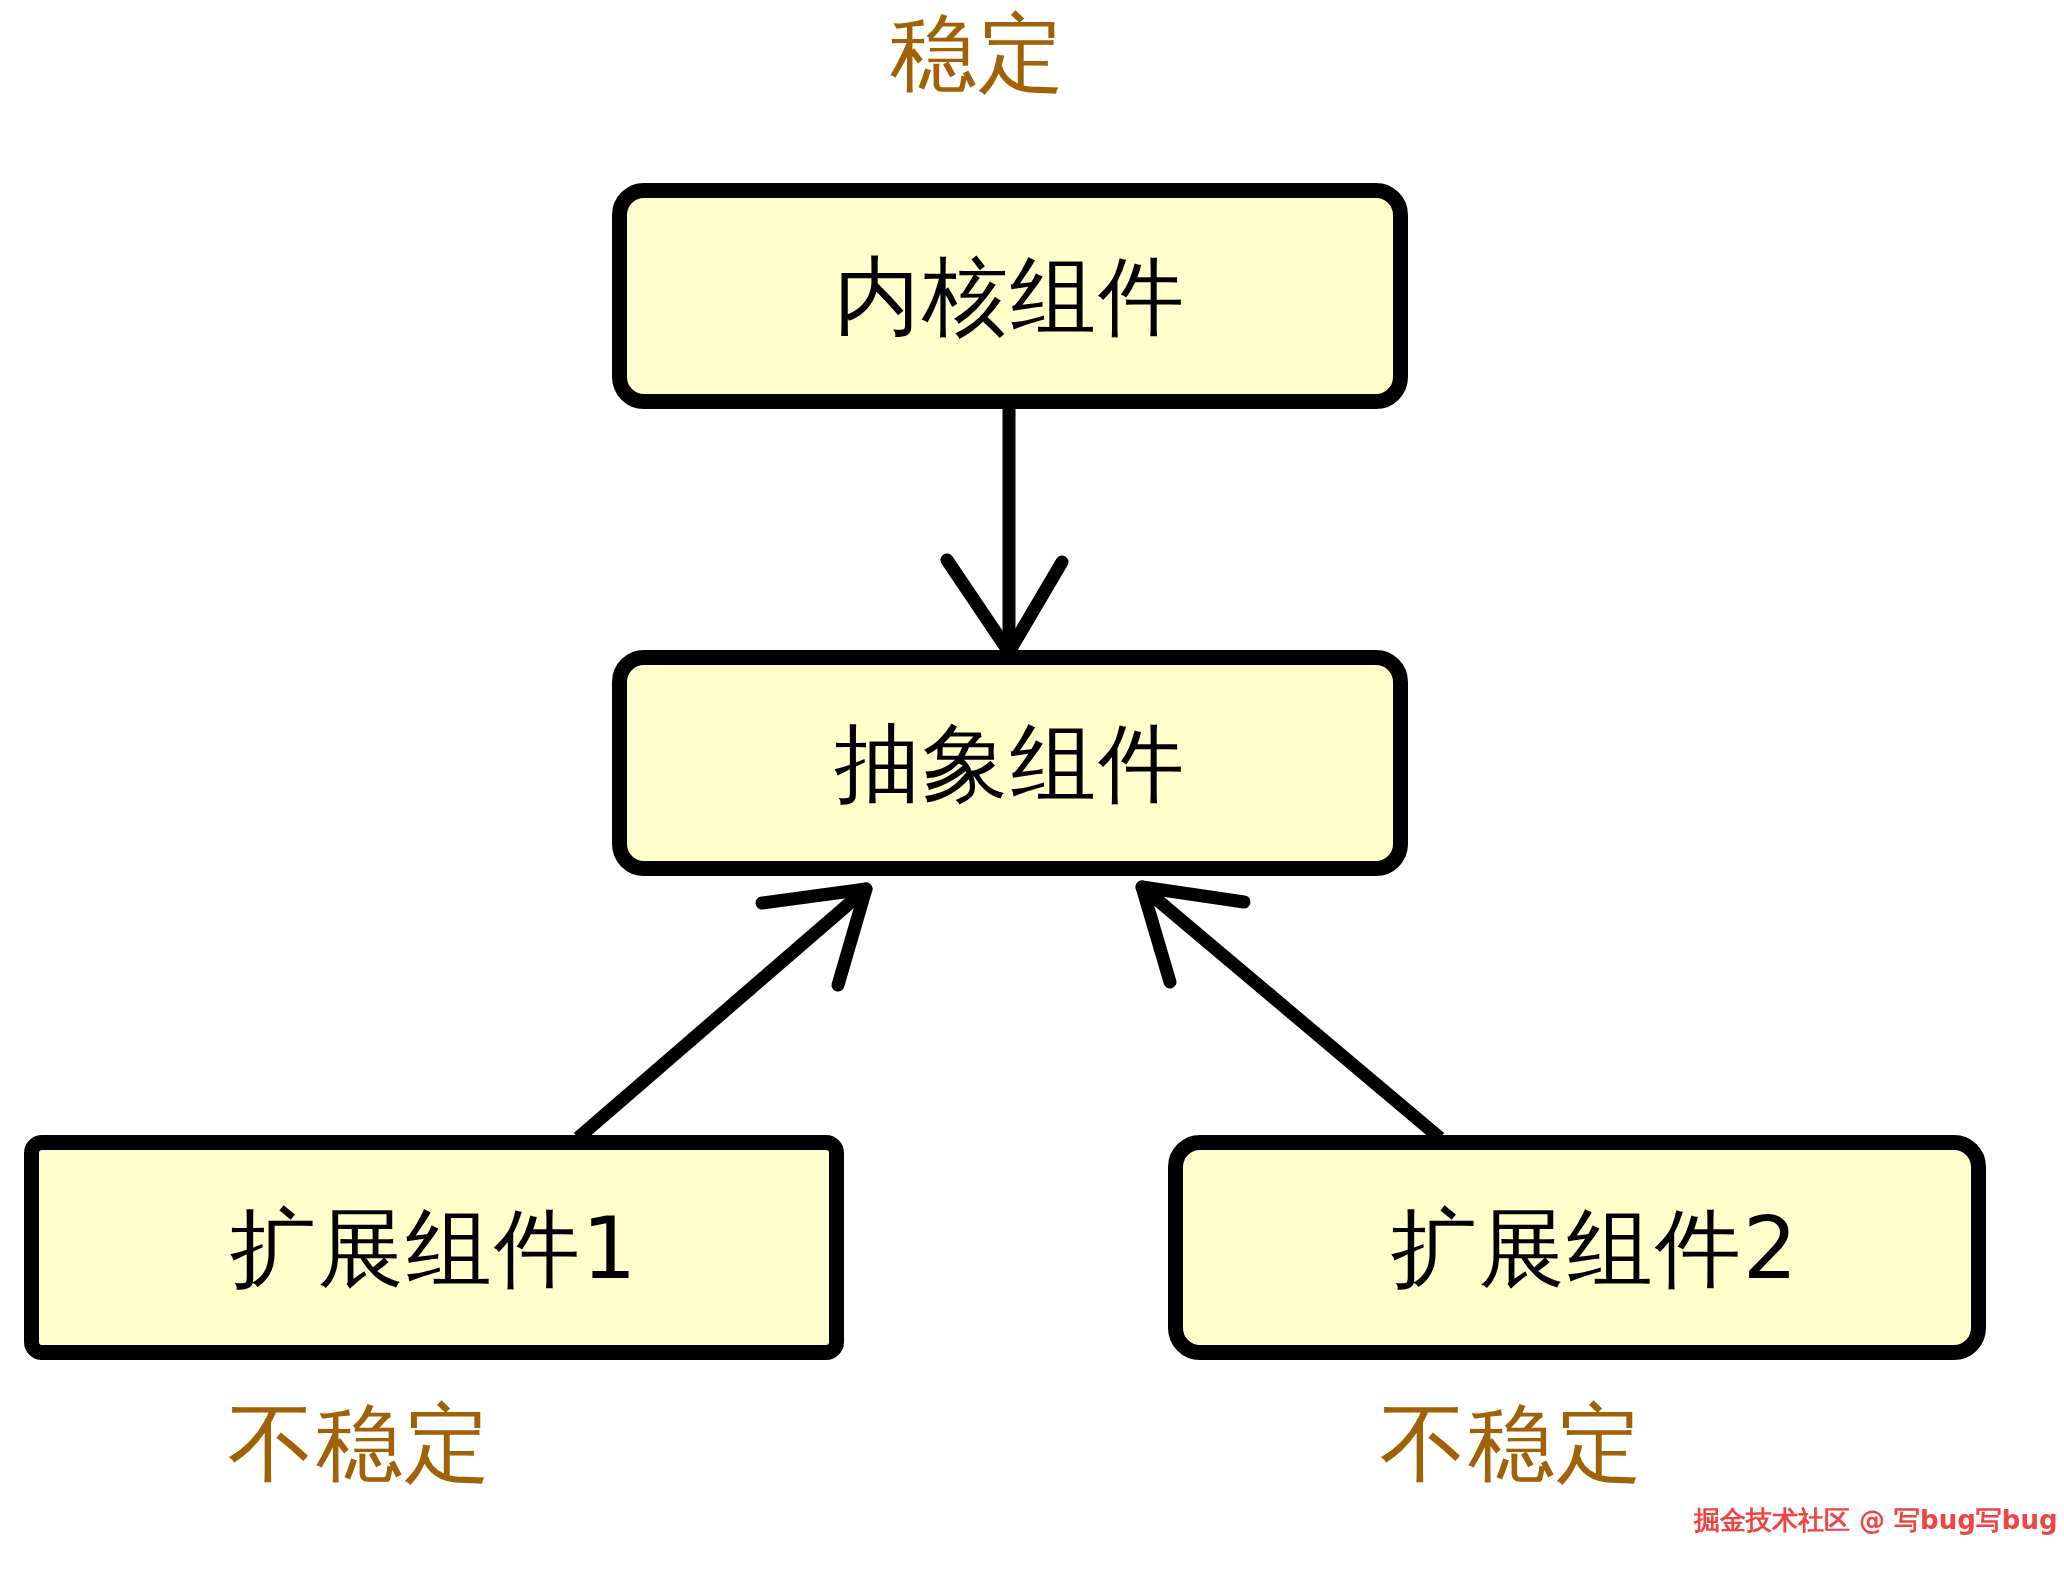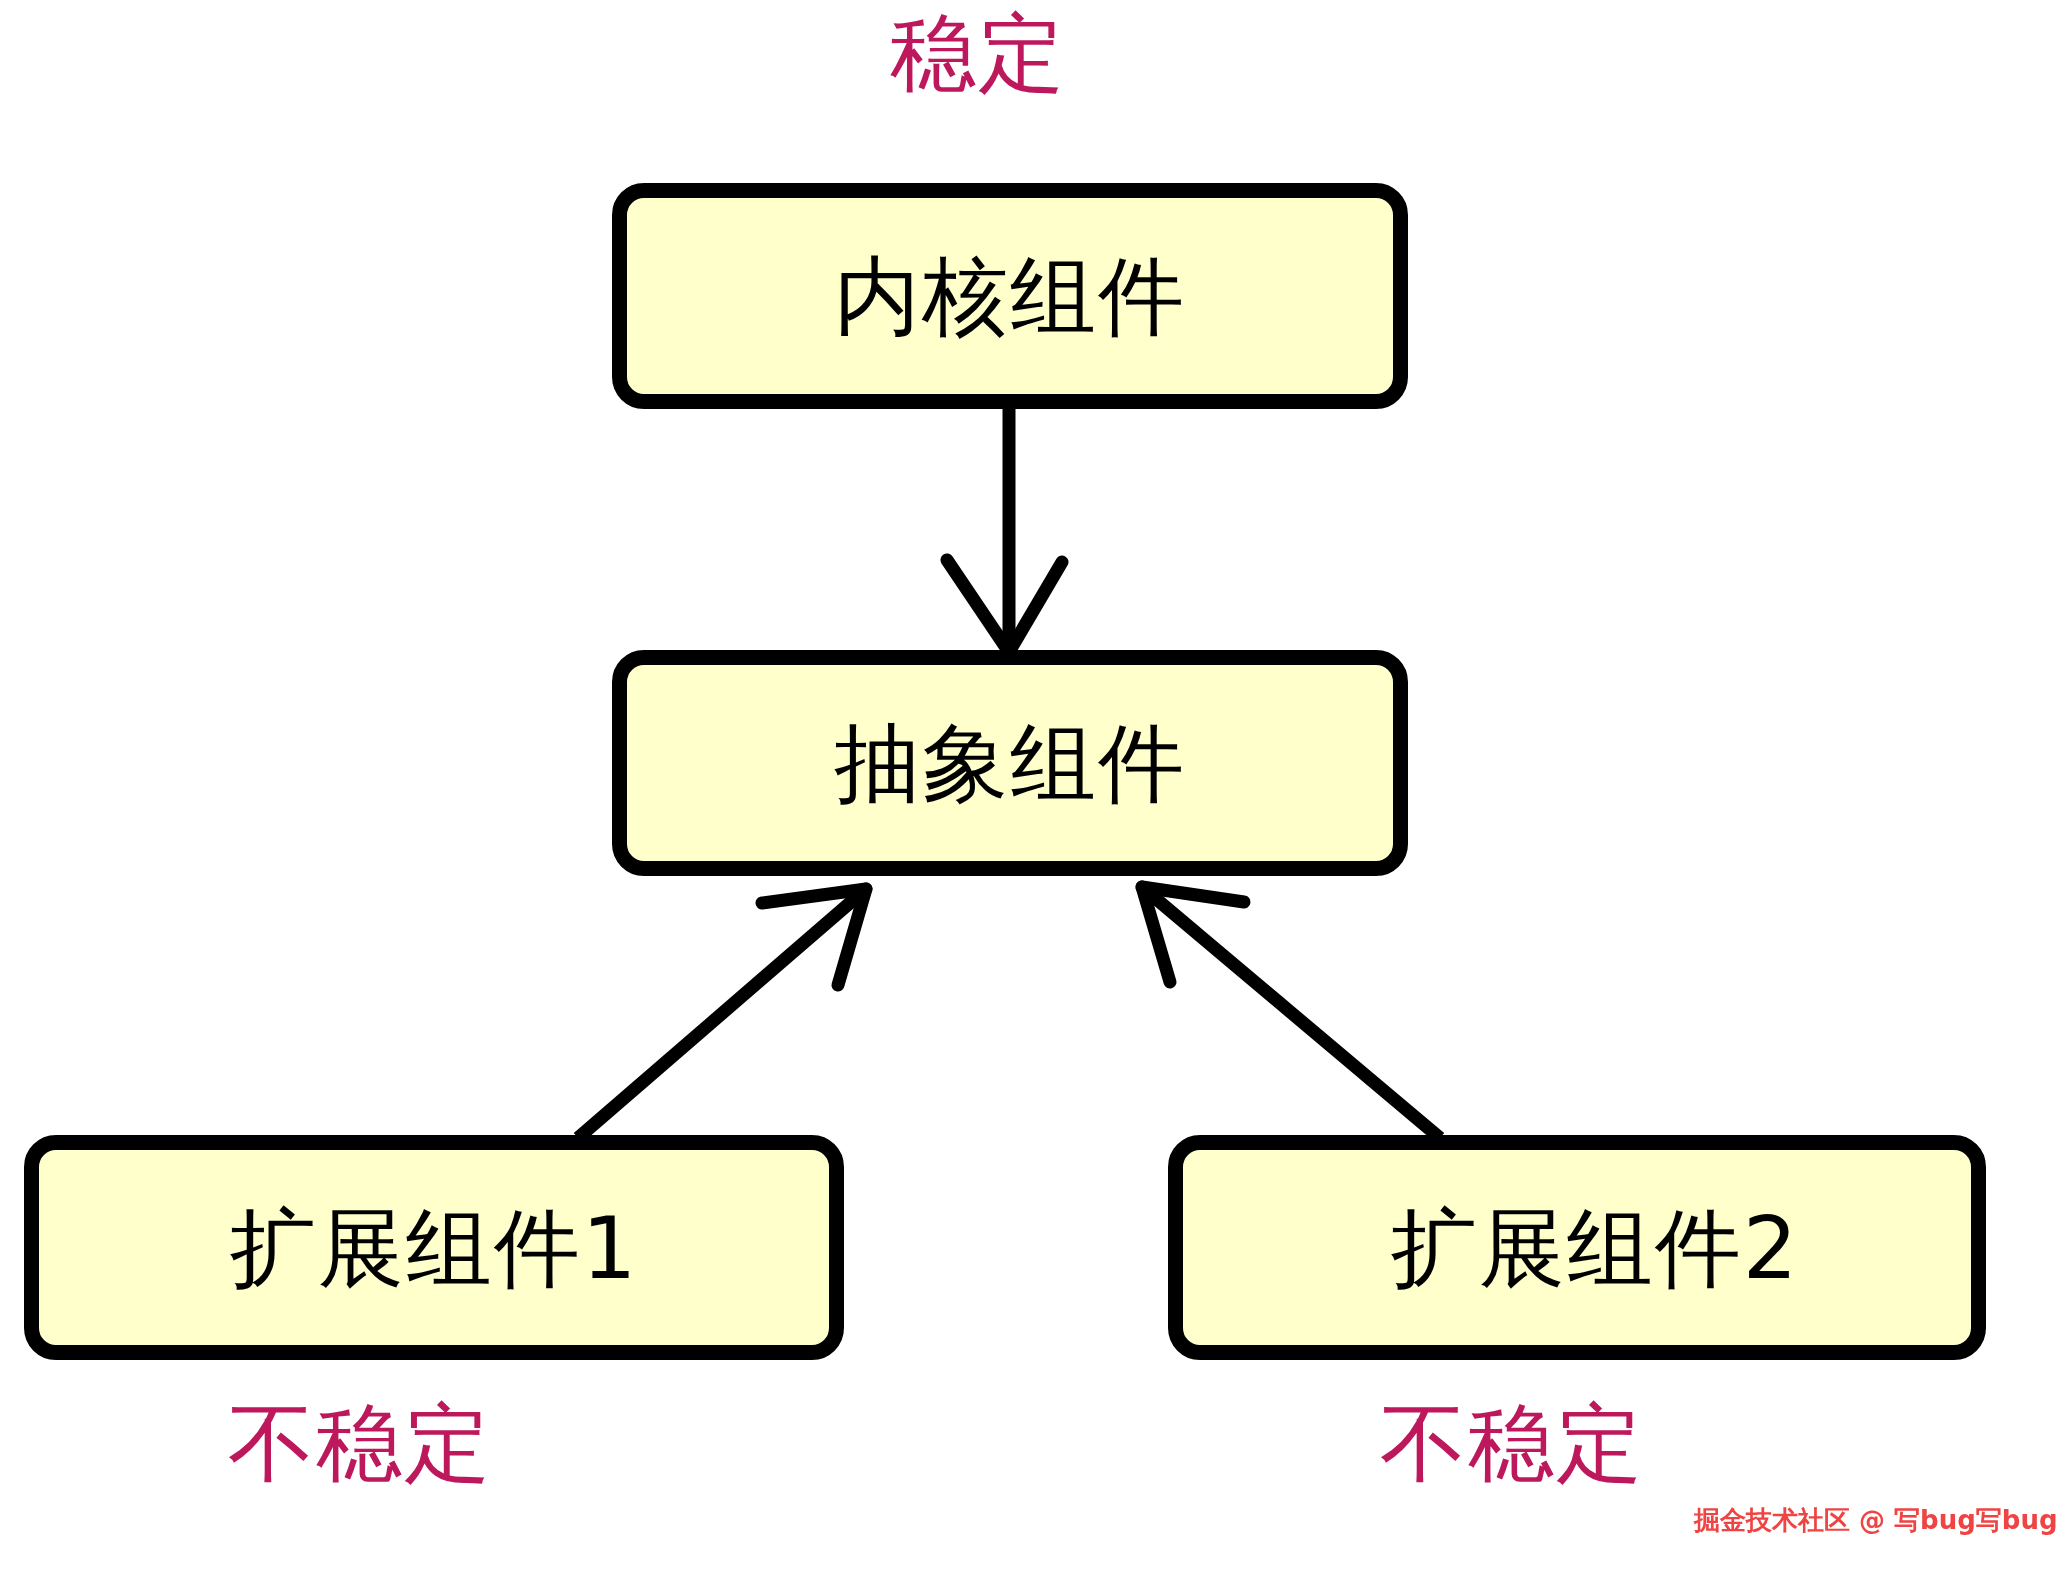--- a/index.html
+++ b/index.html
@@ -40,30 +40,30 @@
     color: #000000;
     font-size: 86px;
     line-height: 1;
     letter-spacing: 2px;
     white-space: nowrap;
     font-weight: 400;
   }
   .free-label {
     position: absolute;
     font-family: "DejaVu Sans", "Liberation Sans", sans-serif;
-    color: #be185d;
+    color: #a16207;
     font-size: 86px;
     line-height: 1;
     letter-spacing: 2px;
     white-space: nowrap;
     z-index: 3;
   }
   #node-kernel   { left: 612px;  top: 183px;  width: 796px; height: 226px; }
   #node-abstract { left: 612px;  top: 650px;  width: 796px; height: 226px; }
-  #node-ext1     { left: 24px;   top: 1135px; width: 820px; height: 225px; }
+  #node-ext1     { left: 24px;   top: 1135px; width: 820px; height: 225px; border-radius: 18px; }
   #node-ext2     { left: 1168px; top: 1135px; width: 818px; height: 225px; padding-left: 36px; }
 
   #label-stable   { left: 890px;  top: 10px; }
   #label-unstable-1 { left: 228px;  top: 1400px; }
   #label-unstable-2 { left: 1380px; top: 1400px; }
 
   #watermark {
     position: absolute;
     left: 1694px;
     top: 1507px;

